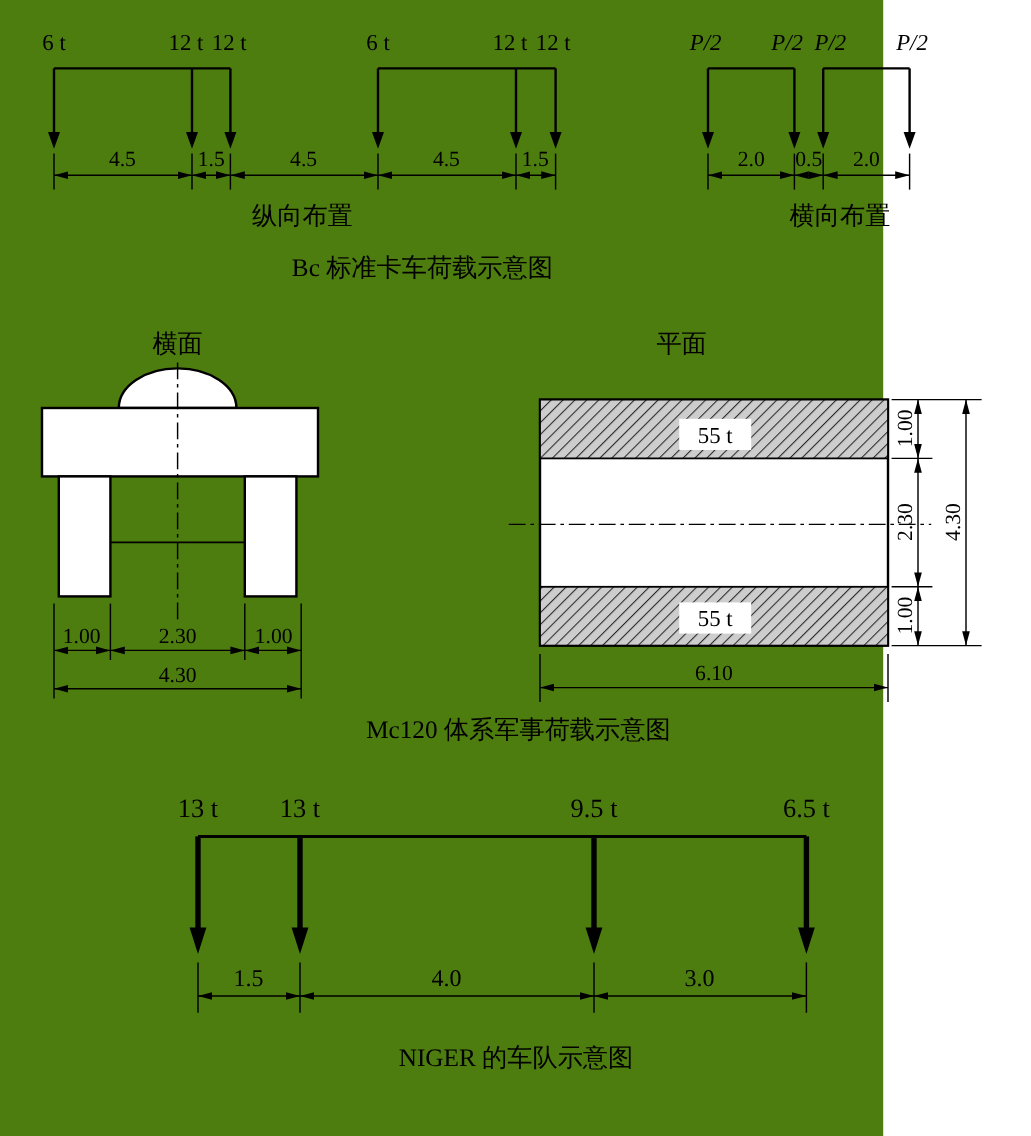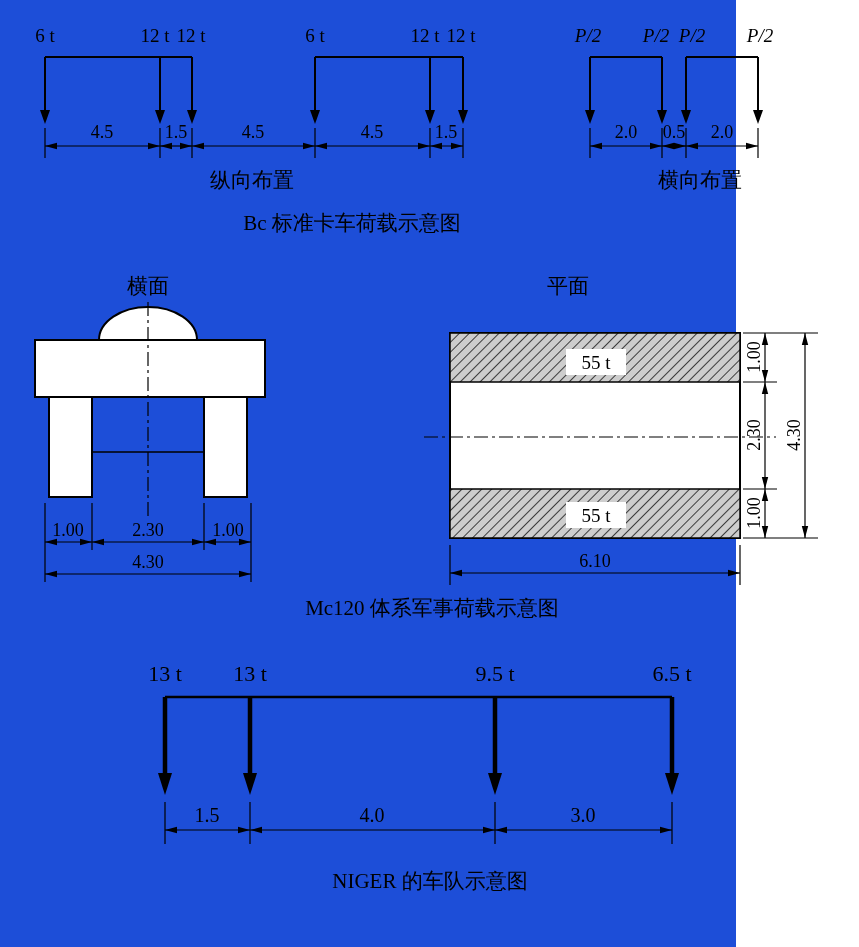--- a/index.html
+++ b/index.html
@@ -4,21 +4,21 @@
 <style>
   html, body {
     margin: 0;
     padding: 0;
     background: #ffffff;
   }
   .page {
     width: 736px;
     height: 947px;
     position: relative;
-    background: #1d4ed8;
+    background: #4d7c0f;
   }
   svg text {
     font-family: "Liberation Serif", "DejaVu Serif", serif;
     fill: #000000;
   }
   .t18 { font-size: 18px; text-anchor: middle; }
   .t19 { font-size: 19px; text-anchor: middle; }
   .t20 { font-size: 20px; text-anchor: middle; }
   .t21 { font-size: 21px; text-anchor: middle; }
   .t22 { font-size: 22px; text-anchor: middle; }

